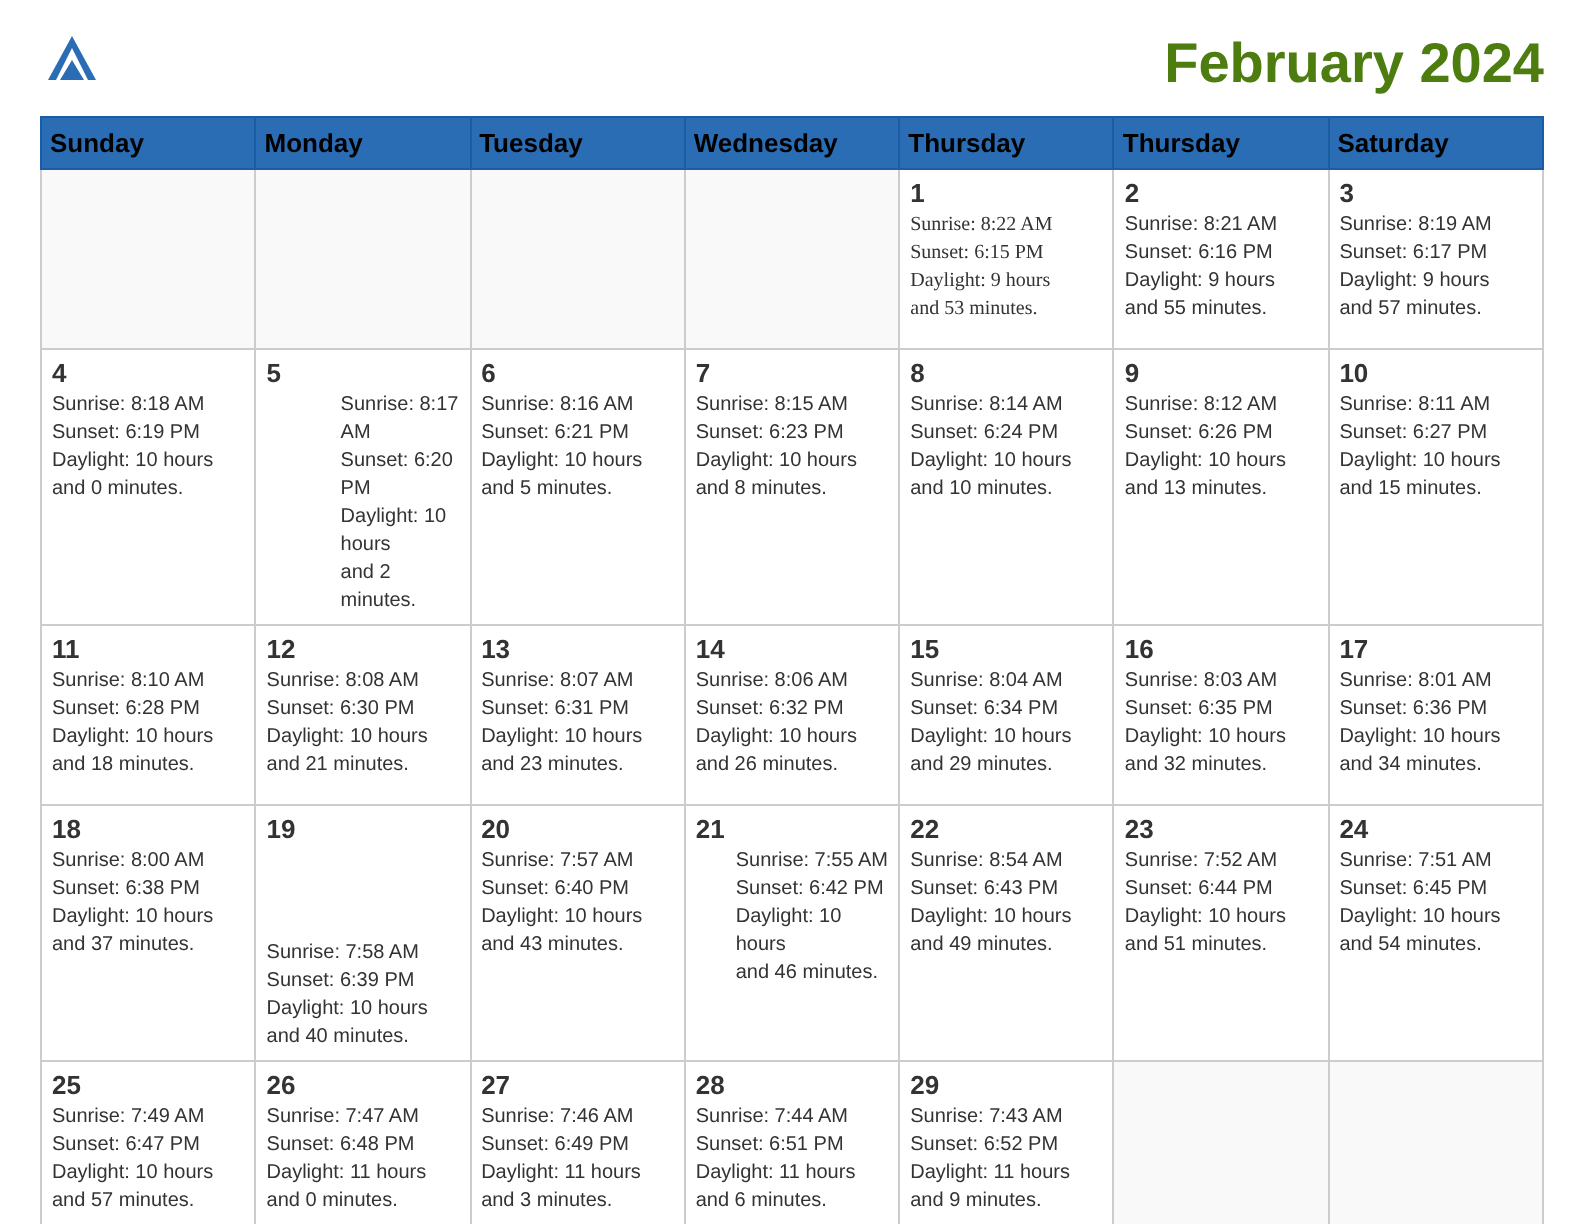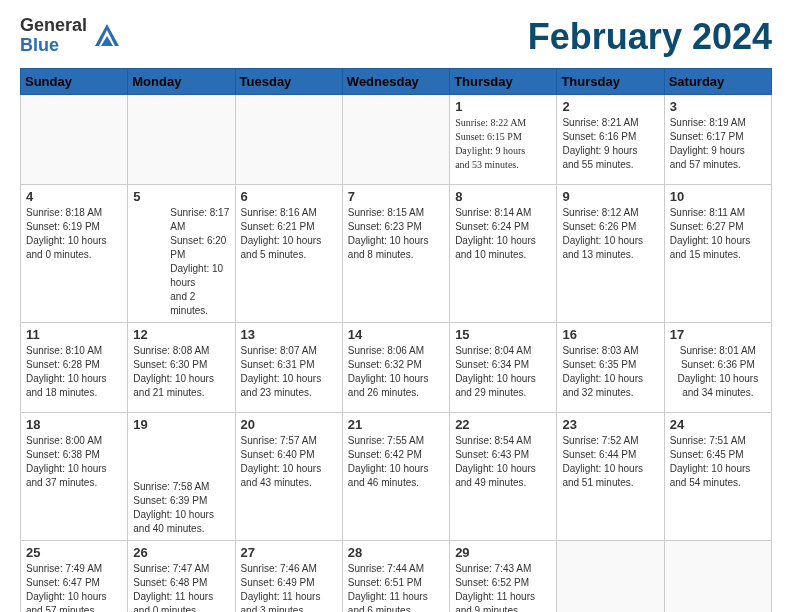--- a/index.html
+++ b/index.html
@@ -35,23 +35,23 @@
     }
     .logo-icon {
       width: 28px;
       height: 28px;
       margin-left: 2px;
     }
     .title-block {
       text-align: right;
     }
     .main-title {
-      font-size: 36px;
+      font-size: 28px;
       font-weight: bold;
-      color: #0c4a6e;
+      color: #4d7c0f;
     }
     .subtitle {
       font-size: 16px;
       color: #555;
     }
     .calendar {
       flex: 1;
       border: 1px solid #ccc;
       border-collapse: collapse;
       width: 100%;
@@ -105,24 +105,20 @@
       border: 1px solid #ccc;
       display: inline-block;
     }
   </style>
 </head>
 <body>
 
 <div class="page">
   <div class="header">
     <div class="logo">
-      <div class="logo-text">
-        <span style="font-size:18px;font-weight:bold;color:#333;line-height:1.1;">General</span>
-        <span style="font-size:18px;font-weight:bold;color:#2a6db5;line-height:1.1;">Blue</span>
-      </div>
       <svg class="logo-icon" viewBox="0 0 28 28" xmlns="http://www.w3.org/2000/svg">
         <polygon points="14,2 26,24 2,24" fill="#2a6db5"></polygon>
         <polygon points="14,8 22,24 6,24" fill="#fff"></polygon>
         <polygon points="14,14 20,24 8,24" fill="#2a6db5"></polygon>
       </svg>
     </div>
     <div class="title-block">
       <div class="main-title">February 2024</div>
     </div>
   </div>
@@ -256,21 +252,21 @@
           </td>
           <td>
             <span class="day-num">16</span>
             <div class="day-info" style="white-space: pre-line;">Sunrise: 8:03 AM
 Sunset: 6:35 PM
 Daylight: 10 hours
 and 32 minutes.</div>
           </td>
           <td>
             <span class="day-num">17</span>
-            <div class="day-info" style="white-space: pre-line; text-align: center;">Sunrise: 8:01 AM
+            <div class="day-info" style="white-space: pre-line;">Sunrise: 8:01 AM
 Sunset: 6:36 PM
 Daylight: 10 hours
 and 34 minutes.</div>
           </td>
         </tr>
         <tr>
           <td>
             <span class="day-num">18</span>
             <div class="day-info" style="white-space: pre-line;">Sunrise: 8:00 AM
 Sunset: 6:38 PM
@@ -286,21 +282,21 @@
           </td>
           <td>
             <span class="day-num">20</span>
             <div class="day-info" style="white-space: pre-line;">Sunrise: 7:57 AM
 Sunset: 6:40 PM
 Daylight: 10 hours
 and 43 minutes.</div>
           </td>
           <td>
             <span class="day-num">21</span>
-            <div class="day-info" style="white-space: pre-line;">Sunrise: 7:55 AM
+            <div class="day-info" style="white-space: pre-line; margin-left: 20px;">Sunrise: 7:55 AM
 Sunset: 6:42 PM
 Daylight: 10 hours
 and 46 minutes.</div>
           </td>
           <td>
             <span class="day-num">22</span>
             <div class="day-info" style="white-space: pre-line;">Sunrise: 8:54 AM
 Sunset: 6:43 PM
 Daylight: 10 hours
 and 49 minutes.</div>

